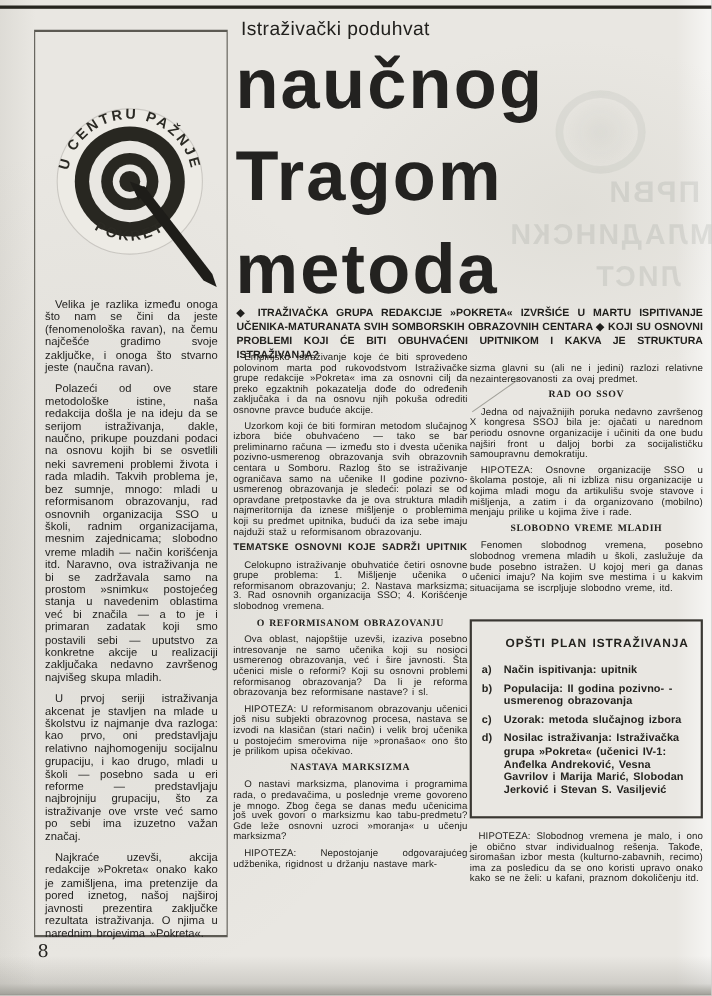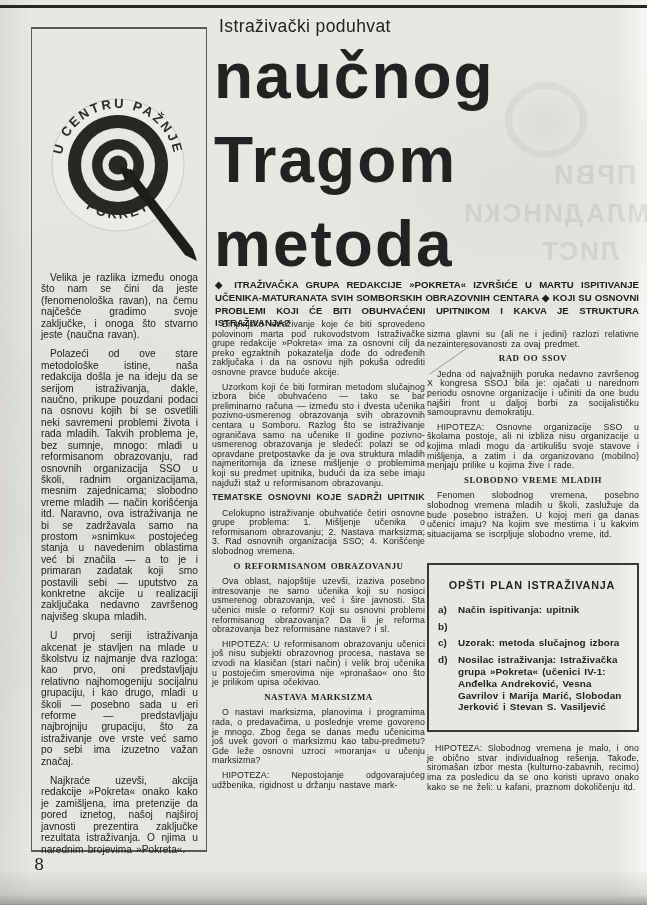--- a/index.html
+++ b/index.html
@@ -49,21 +49,21 @@
     word-spacing:1.2px;letter-spacing:0.1px;color:#24231f;}
   .col-1{left:212px;top:320px;width:213px;}
   .col-2{left:427px;top:330px;width:212px;}
   .col p{margin:0 0 5px 0;text-indent:10px;}
   .col h4{margin:5px 0 6px 0;font-size:8.9px;font-weight:700;text-align:center;letter-spacing:0.5px;font-family:Liberation Serif, serif;}
   .h-spread{margin:3px 0 6px 0;font-size:8.9px;font-weight:700;letter-spacing:0.3px;
     text-align:justify;text-align-last:justify;}
 
   
   .plan-box{border:2px solid #3a3833;margin:24px 0 12px 0;padding:16px 11px 12px 9px;}
-  .plan-title{text-align:center;font-size:10.8px;font-weight:700;letter-spacing:0.8px;margin:0 0 13px 0;}
+  .plan-title{text-align:right;font-size:10.8px;font-weight:700;letter-spacing:0.8px;margin:0 0 13px 0;}
   .plan-item{display:flex;font-weight:700;font-size:9.9px;line-height:11.8px;margin-bottom:5px;text-align:left;}
   .plan-item .lbl{width:20px;flex:none;}
   .plan-item .txt{flex:1;}
 </style>
 </head>
 <body>
 
 <div class="page">
 
   <div class="mottle"></div>
@@ -145,20 +145,21 @@
     <p>Fenomen slobodnog vremena, posebno slobodnog vremena mladih u školi, zaslužuje da bude posebno istražen. U kojoj meri ga danas učenici imaju? Na kojim sve mestima i u kakvim situacijama se iscrpljuje slobodno vreme, itd.</p>
 
     <div class="plan-box">
       <div class="plan-title">OPŠTI PLAN ISTRAŽIVANJA</div>
       <div class="plan-item">
         <span class="lbl">a)</span>
         <span class="txt">Način ispitivanja: upitnik</span>
       </div>
       <div class="plan-item">
         <span class="lbl">b)</span>
+        <span class="txt">Populacija: II godina pozivno- -usmerenog obrazovanja</span>
       </div>
       <div class="plan-item">
         <span class="lbl">c)</span>
         <span class="txt">Uzorak: metoda slučajnog izbora</span>
       </div>
       <div class="plan-item">
         <span class="lbl">d)</span>
         <span class="txt">Nosilac istraživanja: Istraživačka grupa »Pokreta« (učenici IV-1: Anđelka Andreković, Vesna Gavrilov i Marija Marić, Slobodan Jerković i Stevan S. Vasiljević</span>
       </div>
     </div>

